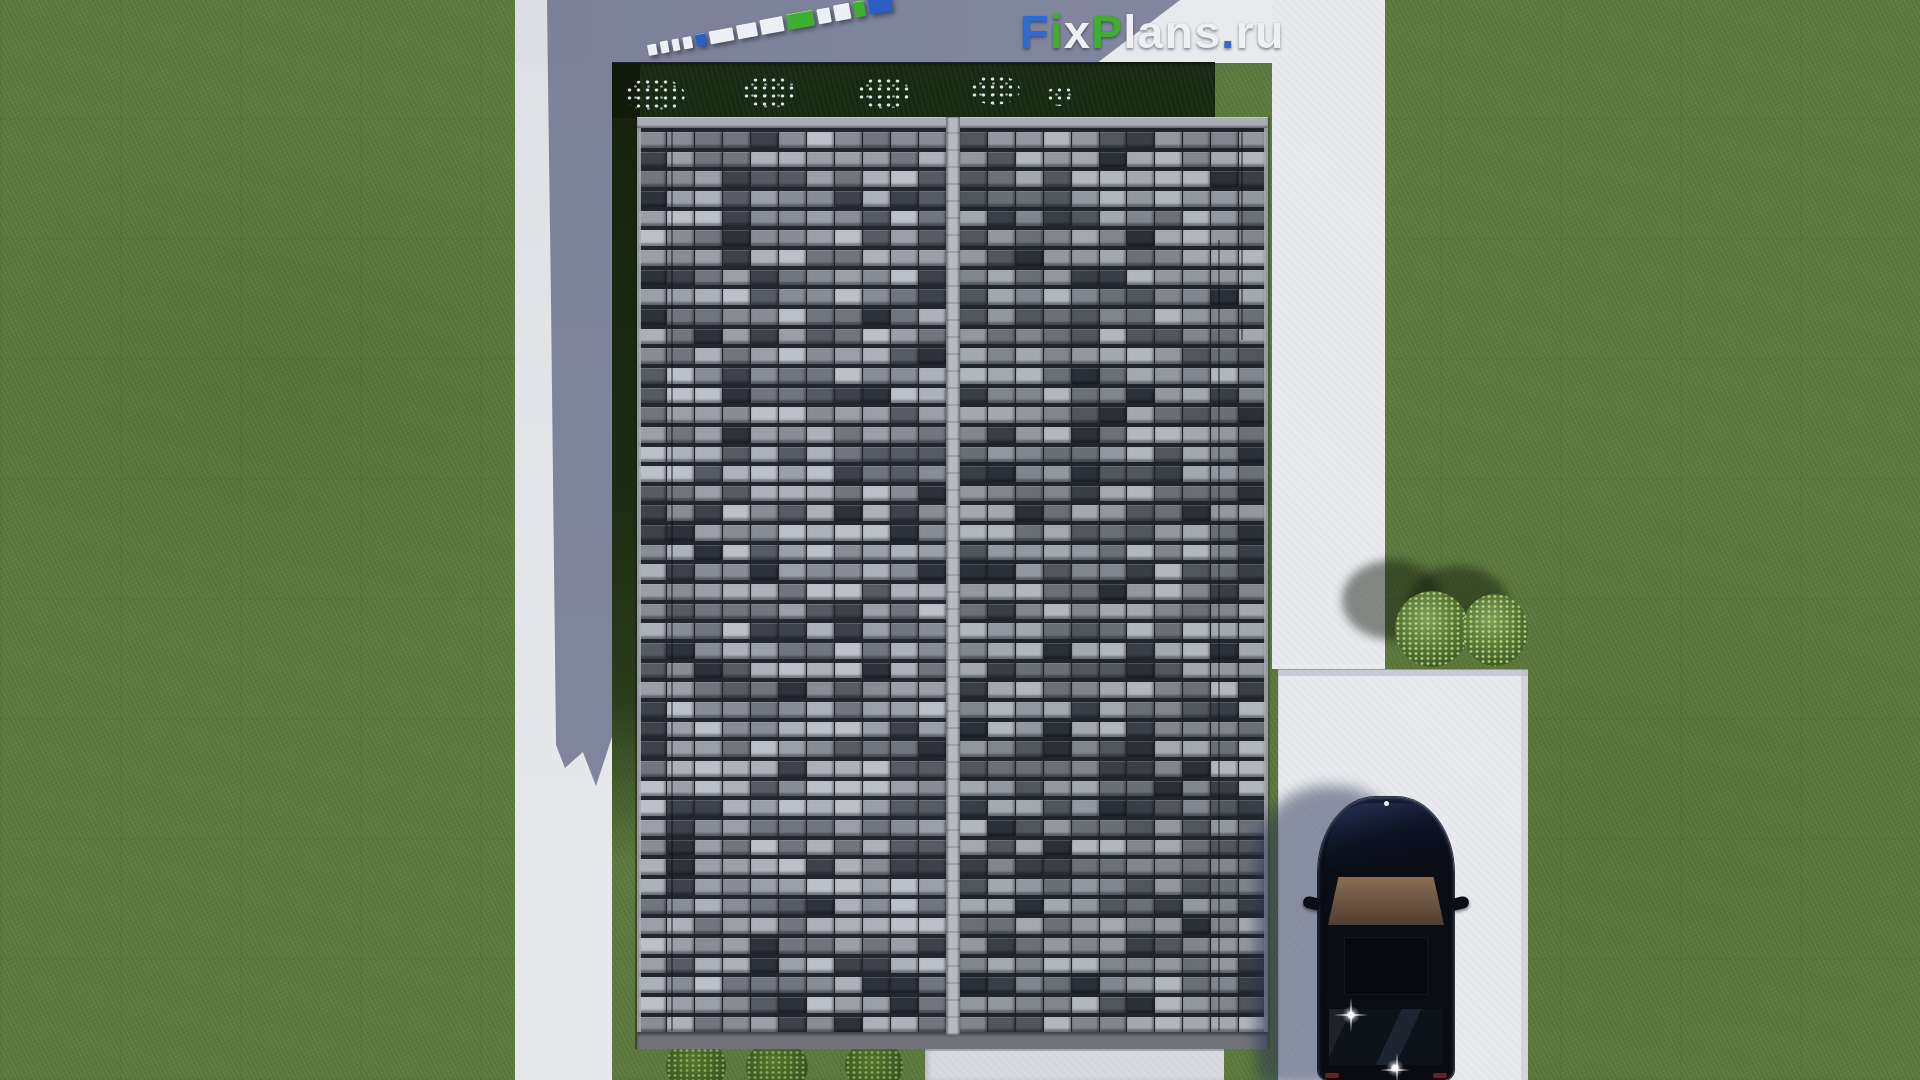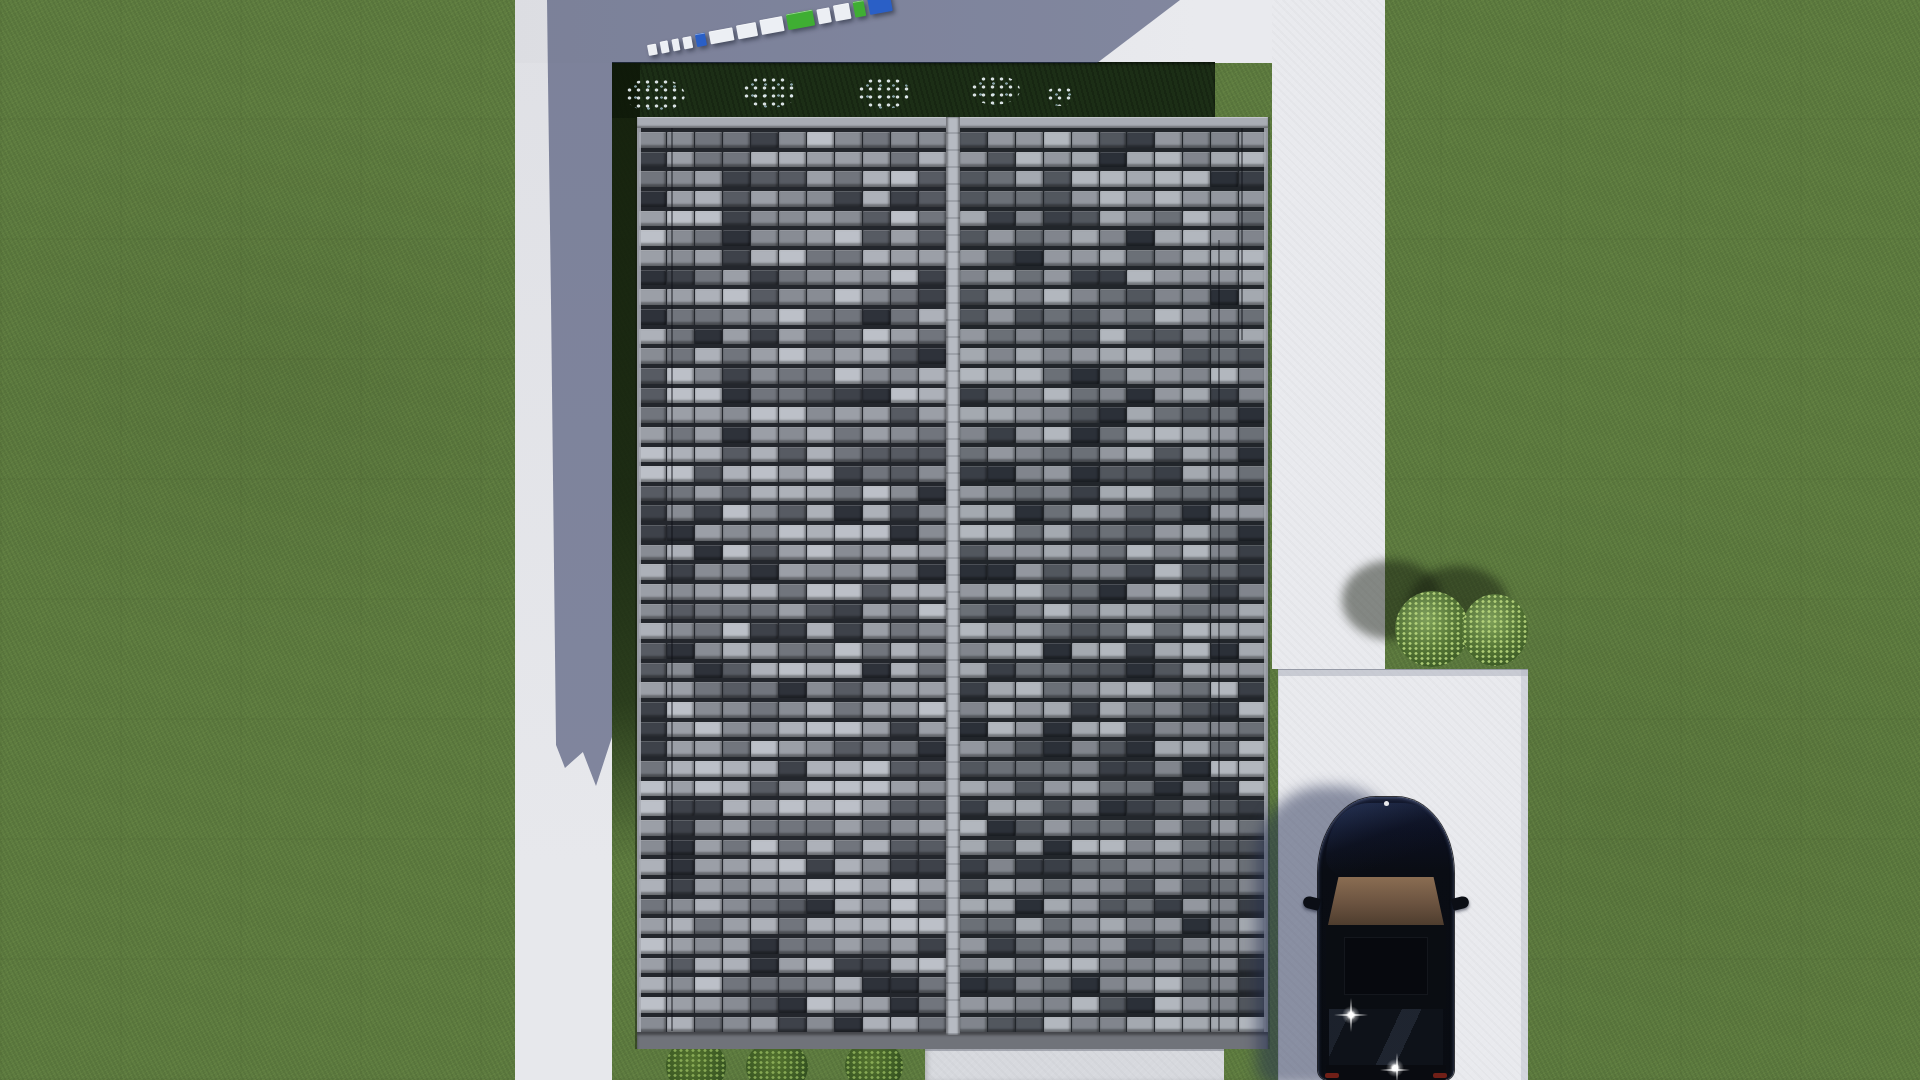--- a/index.html
+++ b/index.html
@@ -1399,13 +1399,14 @@
       <div class="car-tail left"></div>
       <div class="car-tail right"></div>
       <div class="car-dot"></div>
       <div class="glint g1"></div>
       <div class="glint g2"></div>
     </div>
     <div class="car-mirror left"></div>
     <div class="car-mirror right"></div>
   </div>
 
+  <div class="watermark" id="watermark"><span style="color: rgb(46, 107, 214);">F</span><span style="color: rgb(63, 174, 51);">i</span><span style="color: rgb(238, 240, 244);">x</span><span style="color: rgb(63, 174, 51);">P</span><span style="color: rgb(238, 240, 244);">lans</span><span style="color: rgb(46, 107, 214);">.</span><span style="color: rgb(238, 240, 244);">ru</span></div>
 </div>
 
 </body></html>

